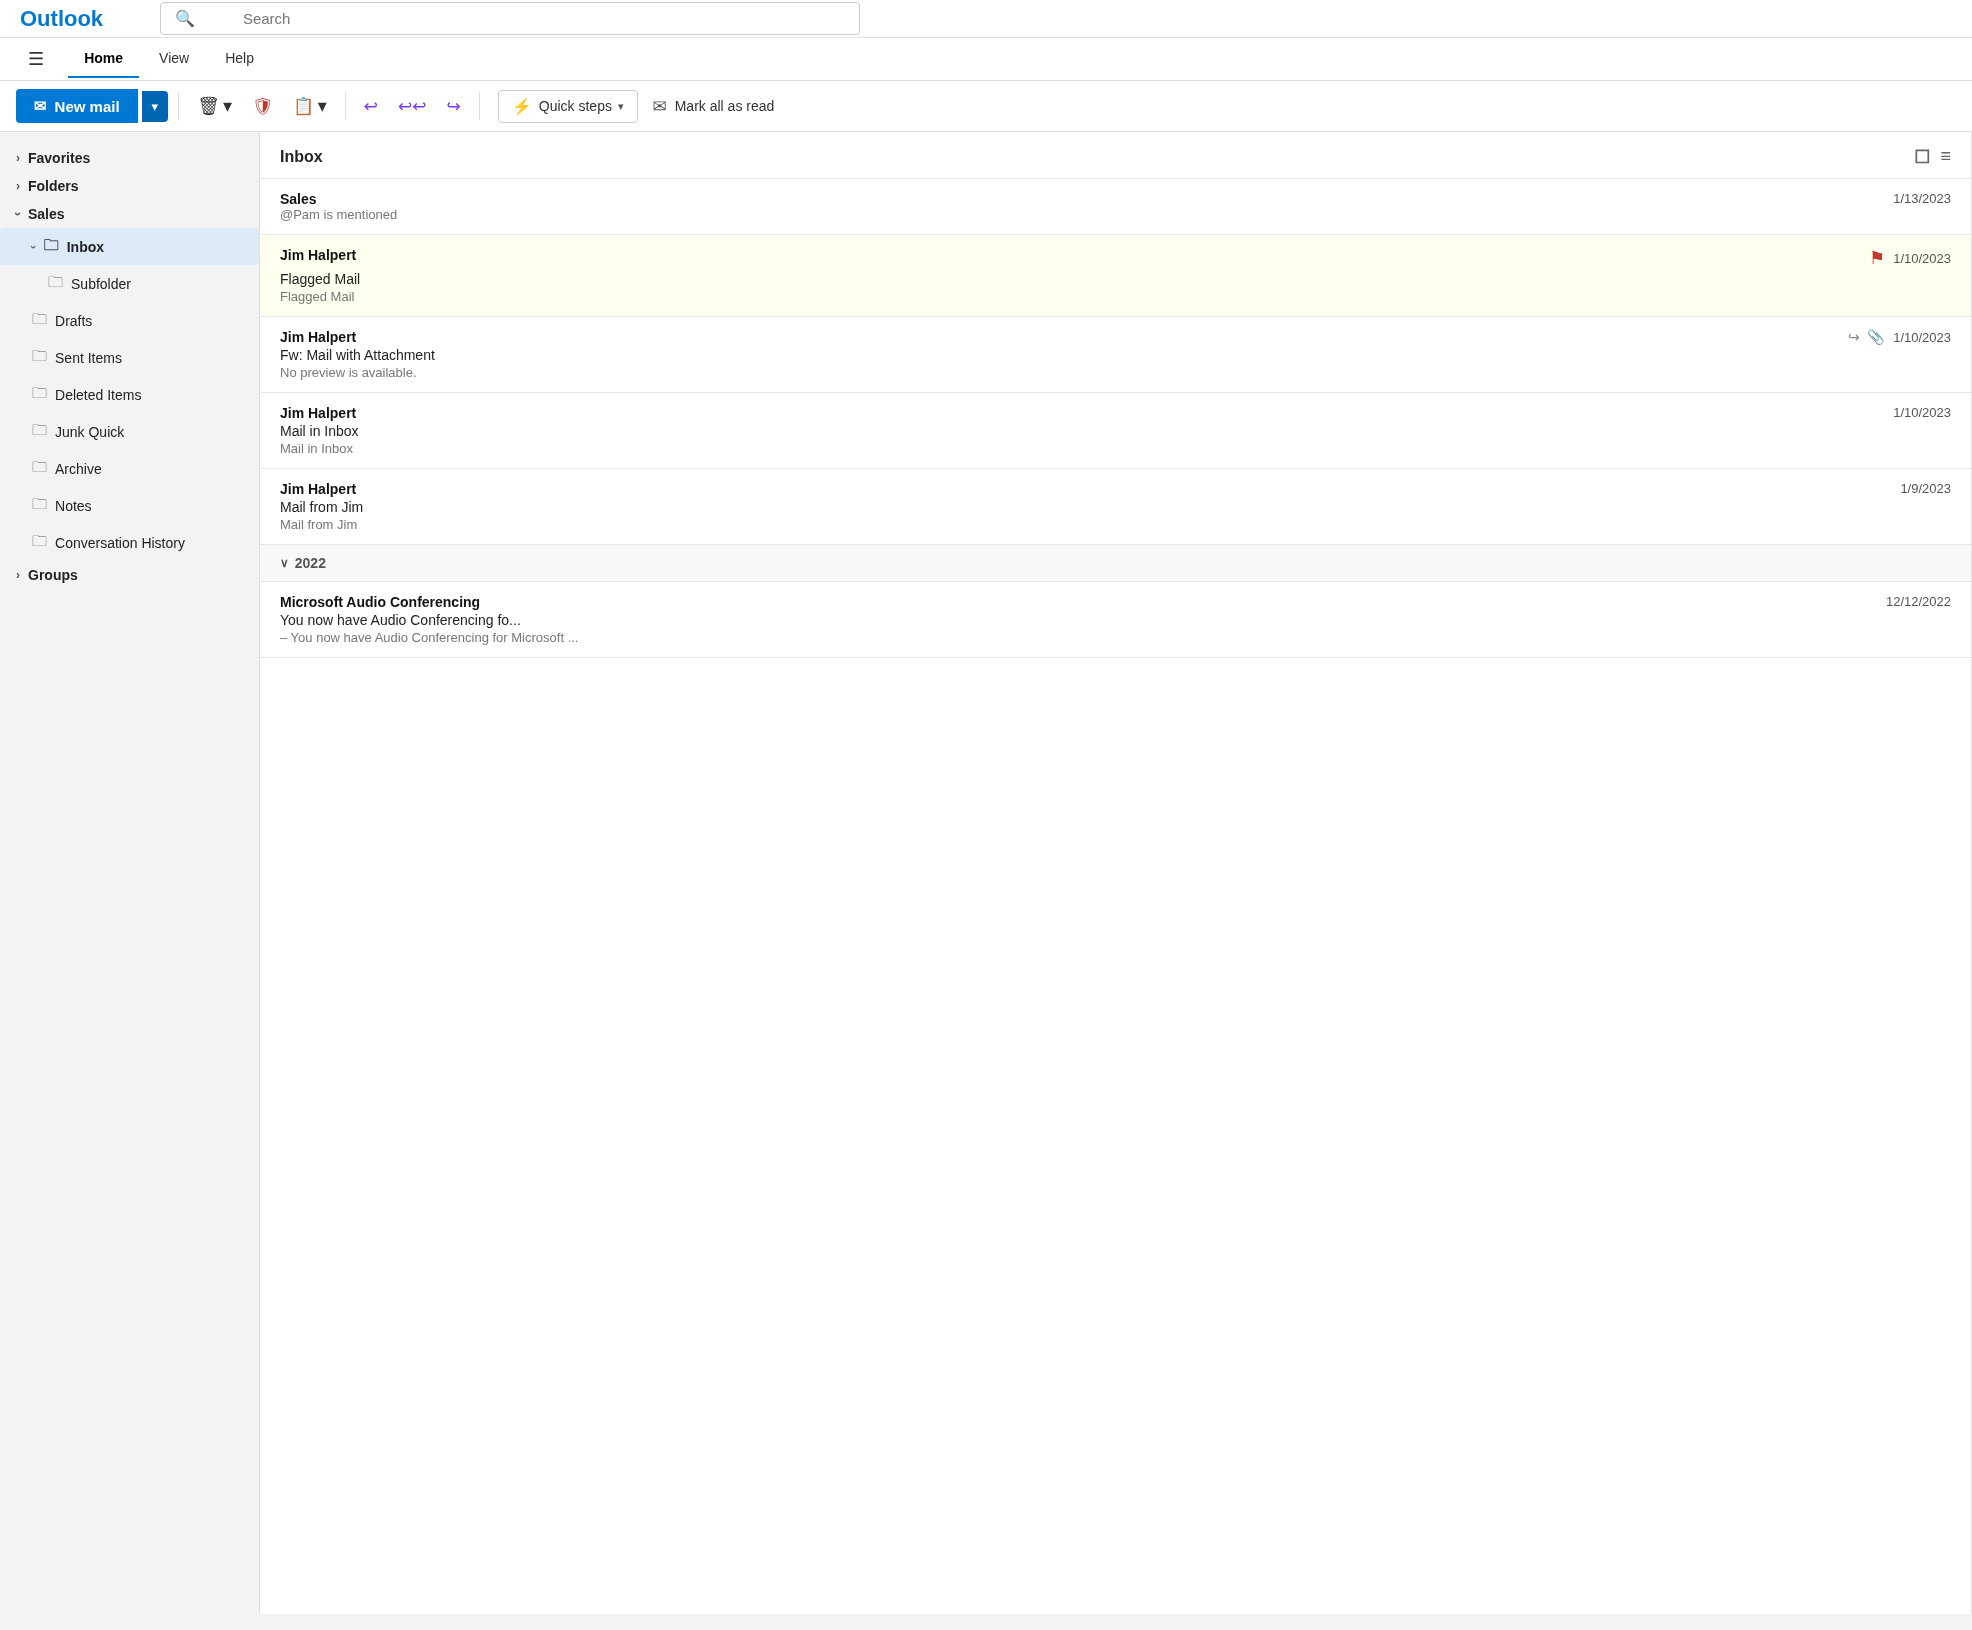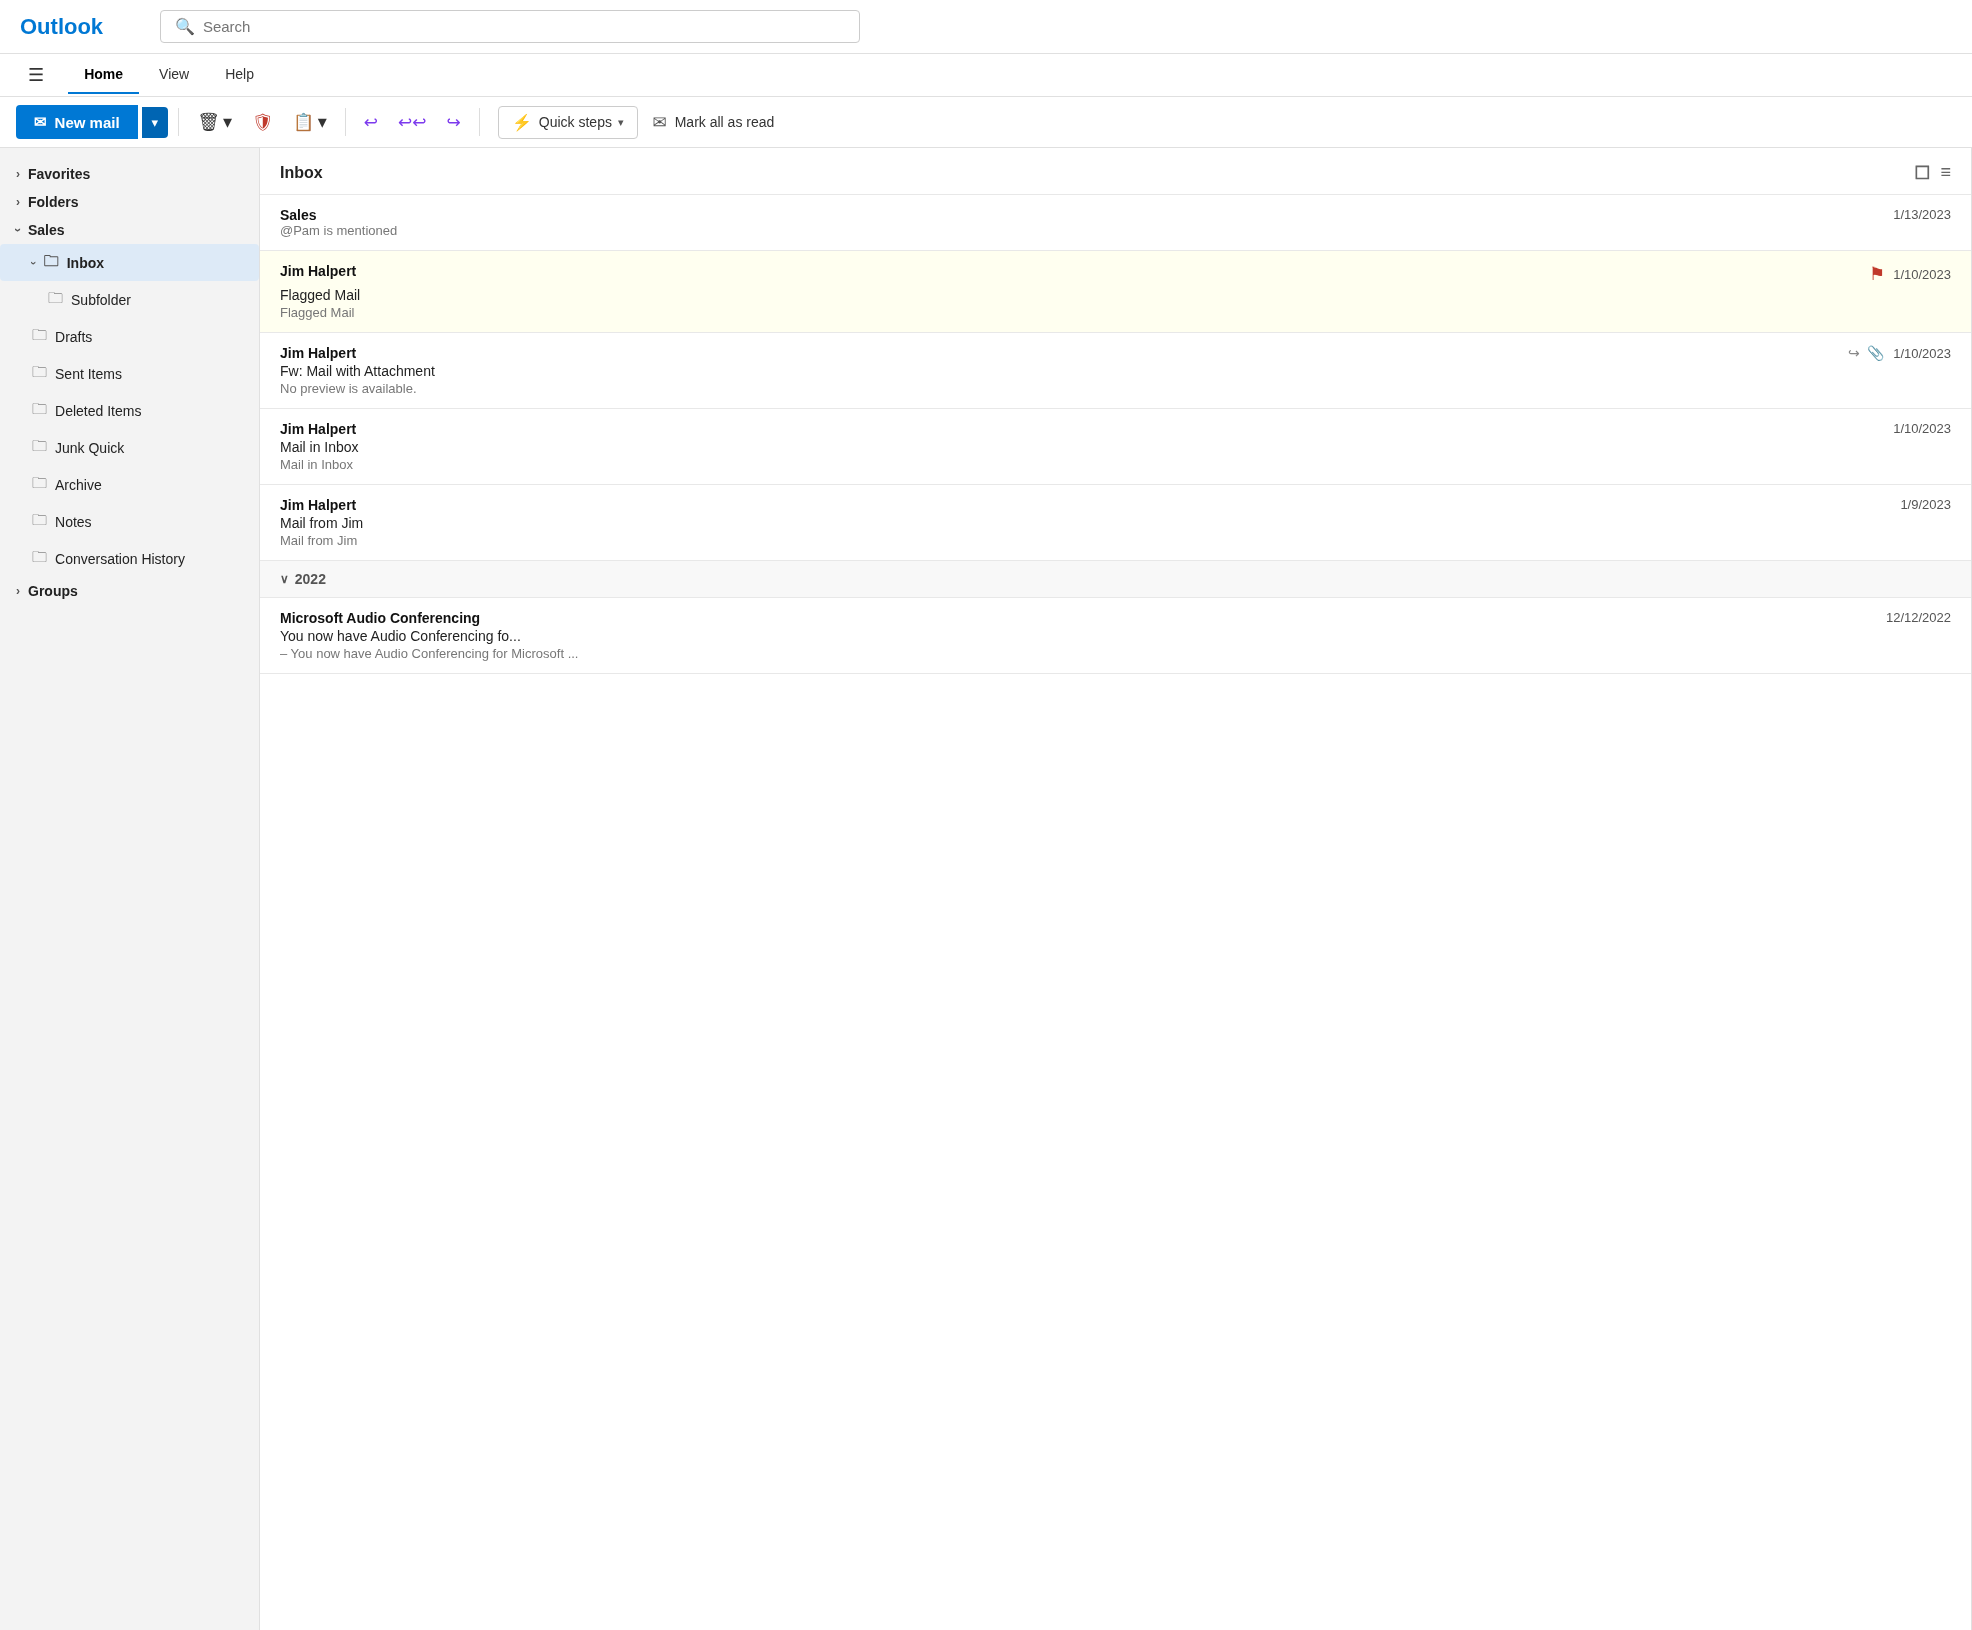--- a/index.html
+++ b/index.html
@@ -3,21 +3,21 @@
   <meta charset="utf-8">
   <style>
     * { box-sizing: border-box; margin: 0; padding: 0; }
     body { font-family: 'Segoe UI', Arial, sans-serif; background: #f3f3f3; font-size: 14px; color: #222; }
 
     
     .top-header {
       display: flex;
       align-items: center;
       background: #fff;
-      padding: 10px 20px;
+      padding: 2px 20px;
       gap: 20px;
       border-bottom: 1px solid #e0e0e0;
     }
     .app-title {
       font-size: 22px;
       font-weight: 700;
       color: #0078d4;
       min-width: 120px;
     }
     .search-bar {
@@ -30,20 +30,21 @@
       max-width: 700px;
       background: #fff;
       gap: 8px;
     }
     .search-bar input {
       border: none;
       outline: none;
       font-size: 15px;
       width: 100%;
       color: #15803d;
+      margin-left: 40px;
     }
     .search-icon-char { color: #666; font-size: 16px; }
 
     
     .nav-tabs {
       display: flex;
       align-items: center;
       background: #fff;
       padding: 0 16px;
       border-bottom: 1px solid #e0e0e0;

